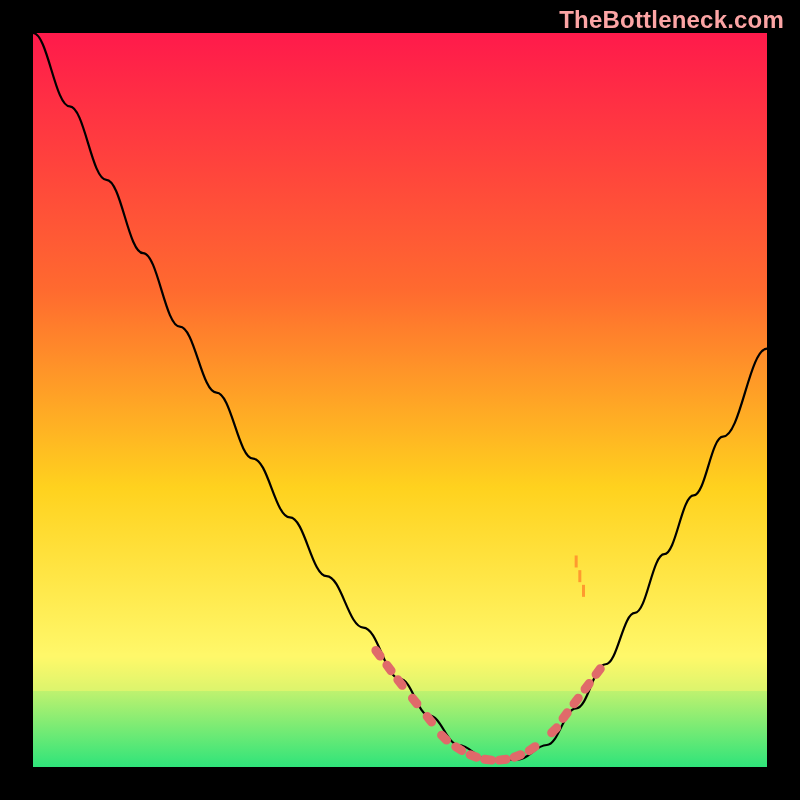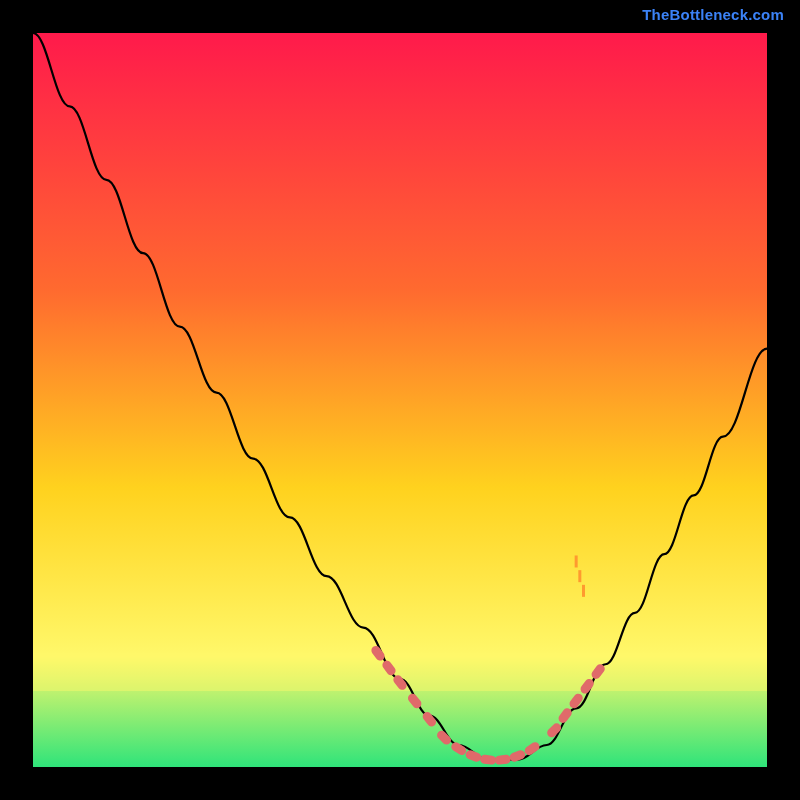--- a/index.html
+++ b/index.html
@@ -23,23 +23,23 @@
     left: 0;
     top: 0;
     width: 734px;
     height: 734px;
   }
   .watermark {
     position: absolute;
     top: 6px;
     right: 16px;
     font-family: Arial, Helvetica, sans-serif;
-    font-size: 15px;
+    font-size: 24px;
     font-weight: bold;
-    color: #3b82f6;
+    color: #fca5a5;
     letter-spacing: 0.2px;
   }
   svg { display: block; }
 </style>
 </head>
 <body>
 
 <div class="frame">
   <svg class="plot" viewBox="0 0 734 734">
     <defs>

